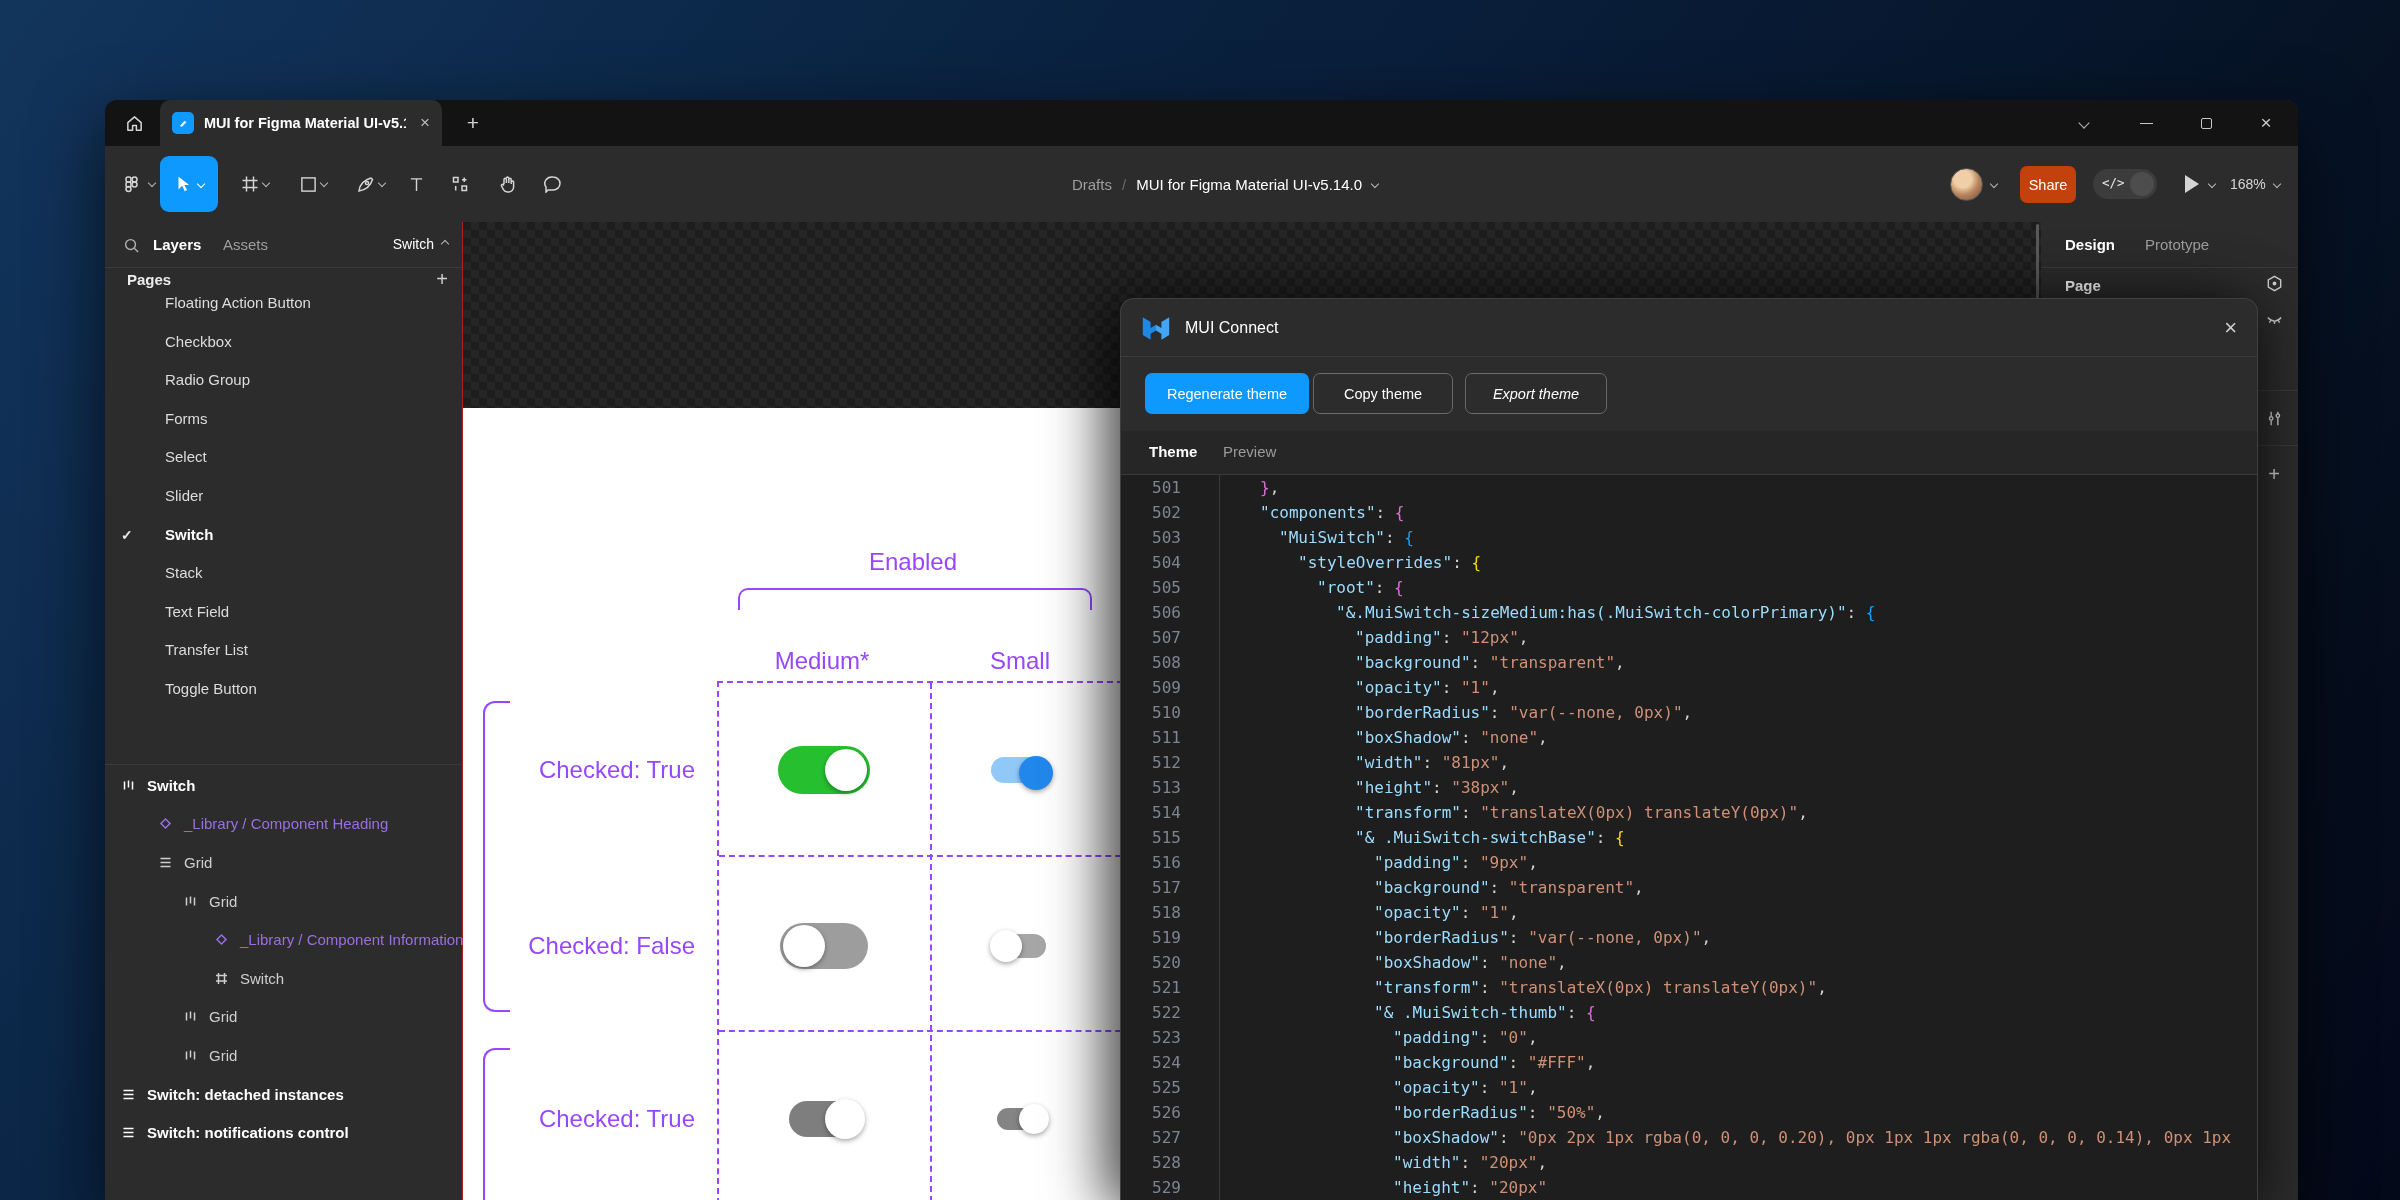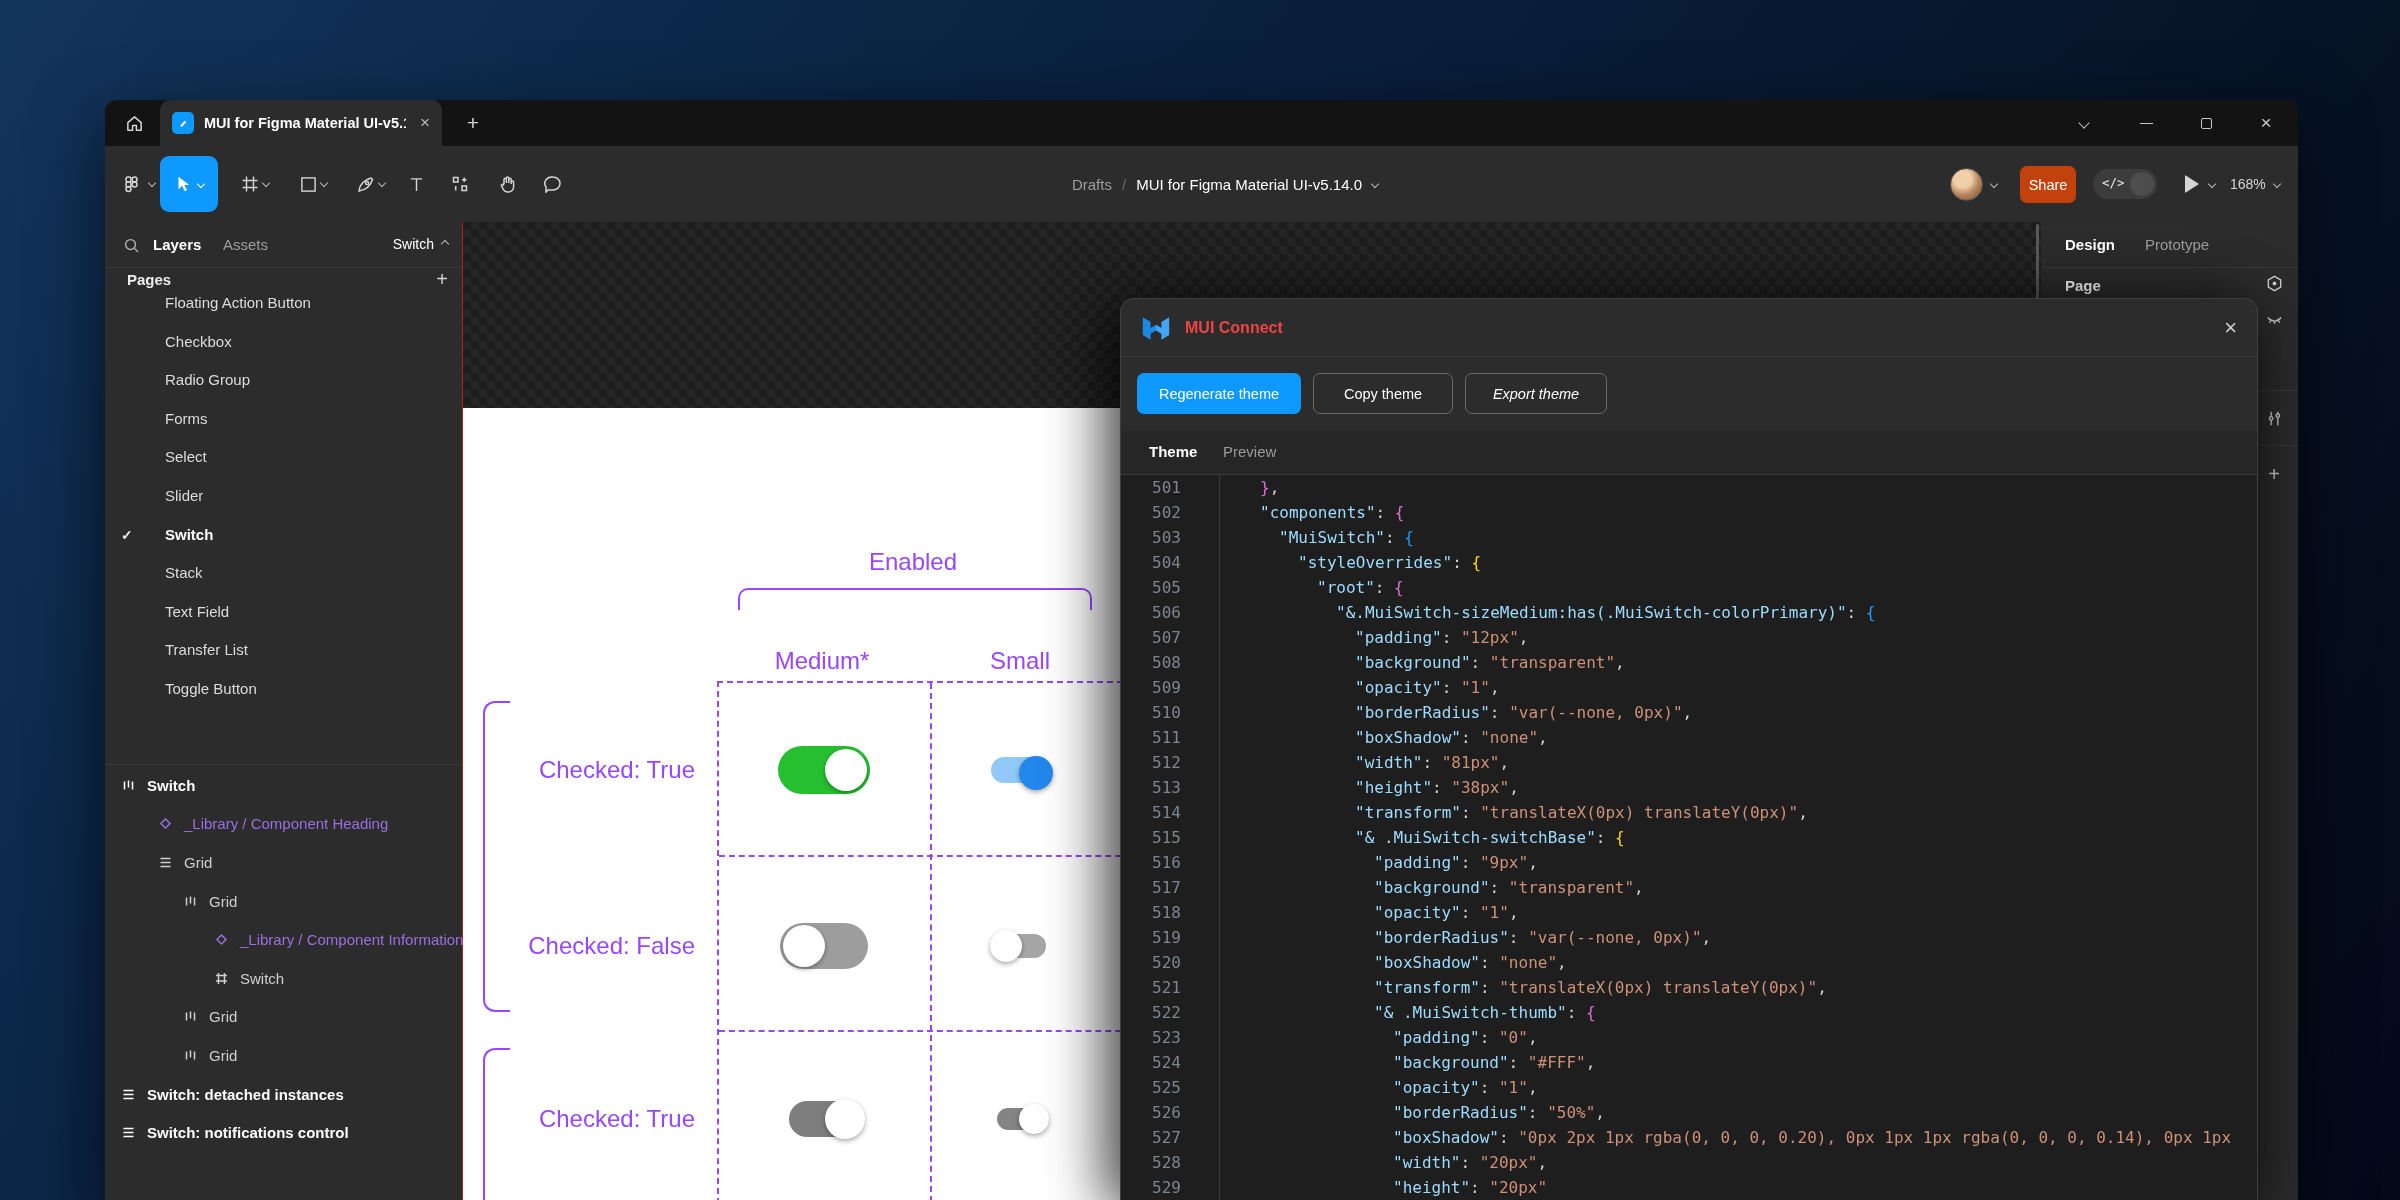--- a/index.html
+++ b/index.html
@@ -107,21 +107,21 @@
   .rp-icon{position:absolute;width:22px;height:22px;display:flex;align-items:center;justify-content:center;color:#cfcfcf;}
   .rp-icon svg{stroke:#cfcfcf;fill:none;stroke-width:1.5;width:19px;height:19px;}
   .rp-div{position:absolute;left:0;right:0;border-top:1px solid #3a3a3a;}
 
   
   .dialog{position:absolute;left:1015px;top:198px;width:1138px;height:902px;background:#2c2c2c;
     border:1px solid #3f3f3f;border-bottom:none;border-radius:14px 14px 0 0;
     box-shadow:-14px 4px 60px rgba(0,0,0,.55),0 14px 60px rgba(0,0,0,.5);overflow:hidden;}
   .dlg-header{position:absolute;left:0;top:0;right:0;height:58px;border-bottom:1px solid #3b3b3b;
     display:flex;align-items:center;padding:0 20px;gap:14px;}
-  .dlg-title{color:#ef4444;font-size:16px;font-weight:700;flex:1;}
+  .dlg-title{color:#ffffff;font-size:16px;font-weight:400;flex:1;}
   .dlg-close{color:#cfcfcf;font-size:22px;}
   .dlg-buttons{position:absolute;left:0;top:58px;right:0;height:74px;}
   .dbtn{position:absolute;top:16px;height:41px;border-radius:7px;display:flex;align-items:center;justify-content:center;
     font-size:14.5px;color:#fff;padding:0 20px;white-space:nowrap;}
   .dbtn.primary{background:#0D99FF;}
   .dbtn.outline{border:1px solid #696969;}
   .dlg-tabs{position:absolute;left:0;top:132px;right:0;height:44px;background:#262626;border-bottom:1px solid #3a3a3a;}
   .dlg-tab{position:absolute;top:12px;font-size:15px;}
   .active-tab{color:#fff;font-weight:700;}
   .idle-tab{color:#9b9b9b;}
@@ -444,21 +444,21 @@
   <div class="dialog">
     <div class="dlg-header">
       <svg width="30" height="24" viewBox="0 0 24 20">
         <path fill="#1E88E5" d="M1 1l6.5 4v5L12 7.2V12l-4.5 2.8v5L1 15.8z"></path>
         <path fill="#42A5F5" d="M23 1l-6.5 4v5L12 7.2V12l4.5 2.8v5L23 15.8z"></path>
       </svg>
       <span class="dlg-title">MUI Connect</span>
       <span class="dlg-close">×</span>
     </div>
     <div class="dlg-buttons">
-        <div class="dbtn primary" style="left: 16px; width: 164px;">Regenerate theme</div>
+        <div class="dbtn primary" style="left: 24px; width: 164px;">Regenerate theme</div>
         <div class="dbtn outline" style="left: 192px; width: 140px;">Copy theme</div>
         <div class="dbtn outline" style="left: 344px; width: 142px; font-style: italic;">Export theme</div>
       </div>
     <div class="dlg-tabs">
       <span class="dlg-tab active-tab" style="left:28px;">Theme</span>
       <span class="dlg-tab idle-tab" style="left:102px;">Preview</span>
     </div>
     <div class="code-area">
         <div class="code-line"><span class="ln">501</span><span class="code-text" style="padding-left: 19px;"><span class="tk-pk">}</span><span class="tk-p">,</span></span></div>
         <div class="code-line"><span class="ln">502</span><span class="code-text" style="padding-left: 19px;"><span class="tk-k">"components"</span><span class="tk-p">: </span><span class="tk-pk">{</span></span></div>

